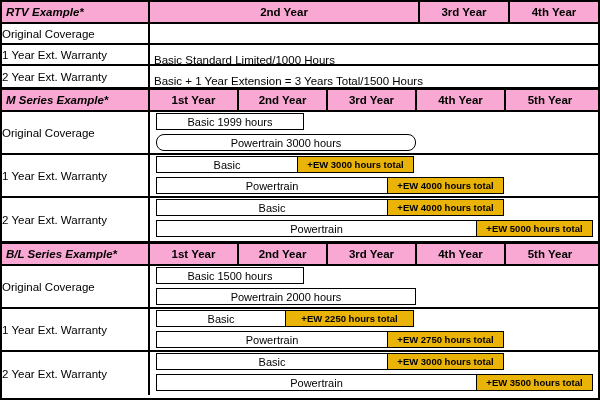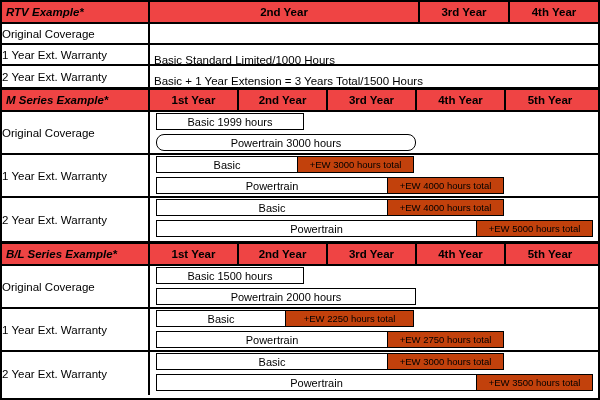--- a/index.html
+++ b/index.html
@@ -24,21 +24,21 @@
   }
   .table {
     position: relative;
     width: 100%;
     box-sizing: border-box;
   }
 
   
   .hdr-row {
     display: flex;
-    background: #ef4444;
+    background: #f9a8d4;
     color: #000;
     font-weight: bold;
     border-bottom: 2px solid #000;
     height: 20px;
     align-items: center;
     font-size: 11.5px;
   }
   .hdr-label {
     width: 148px;
     box-sizing: border-box;
@@ -96,29 +96,30 @@
     align-items: center;
     font-size: 11px;
     white-space: nowrap;
   }
   .bar .bar-text {
     flex: 1;
     text-align: center;
     padding: 0 3px;
   }
   .bar .ew {
-    background: #c2410c;
+    background: #eab308;
     height: 100%;
     display: flex;
     align-items: center;
     justify-content: center;
     padding: 0 20px;
     font-size: 9.5px;
     border-left: 1px solid #000;
     box-sizing: border-box;
+    font-weight: bold;
   }
 
   
   .rtv-row { height: 21px; }
   .rtv-text {
     position: absolute;
     left: 4px;
     top: 50%;
     transform: translateY(-50%);
     font-size: 11.5px;

